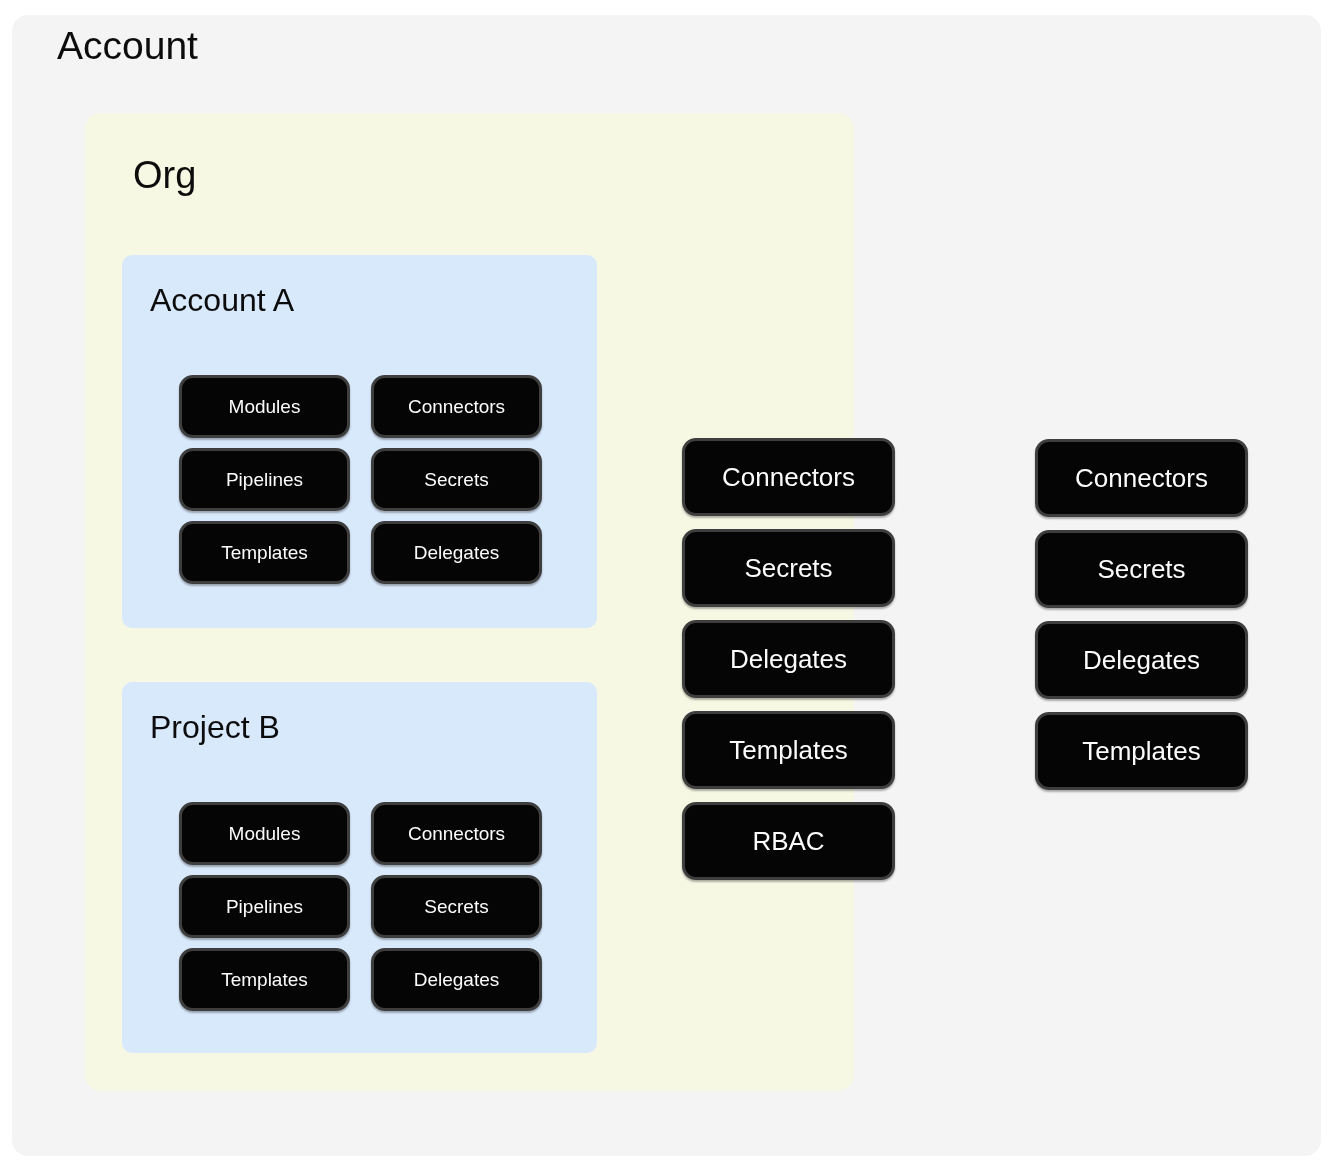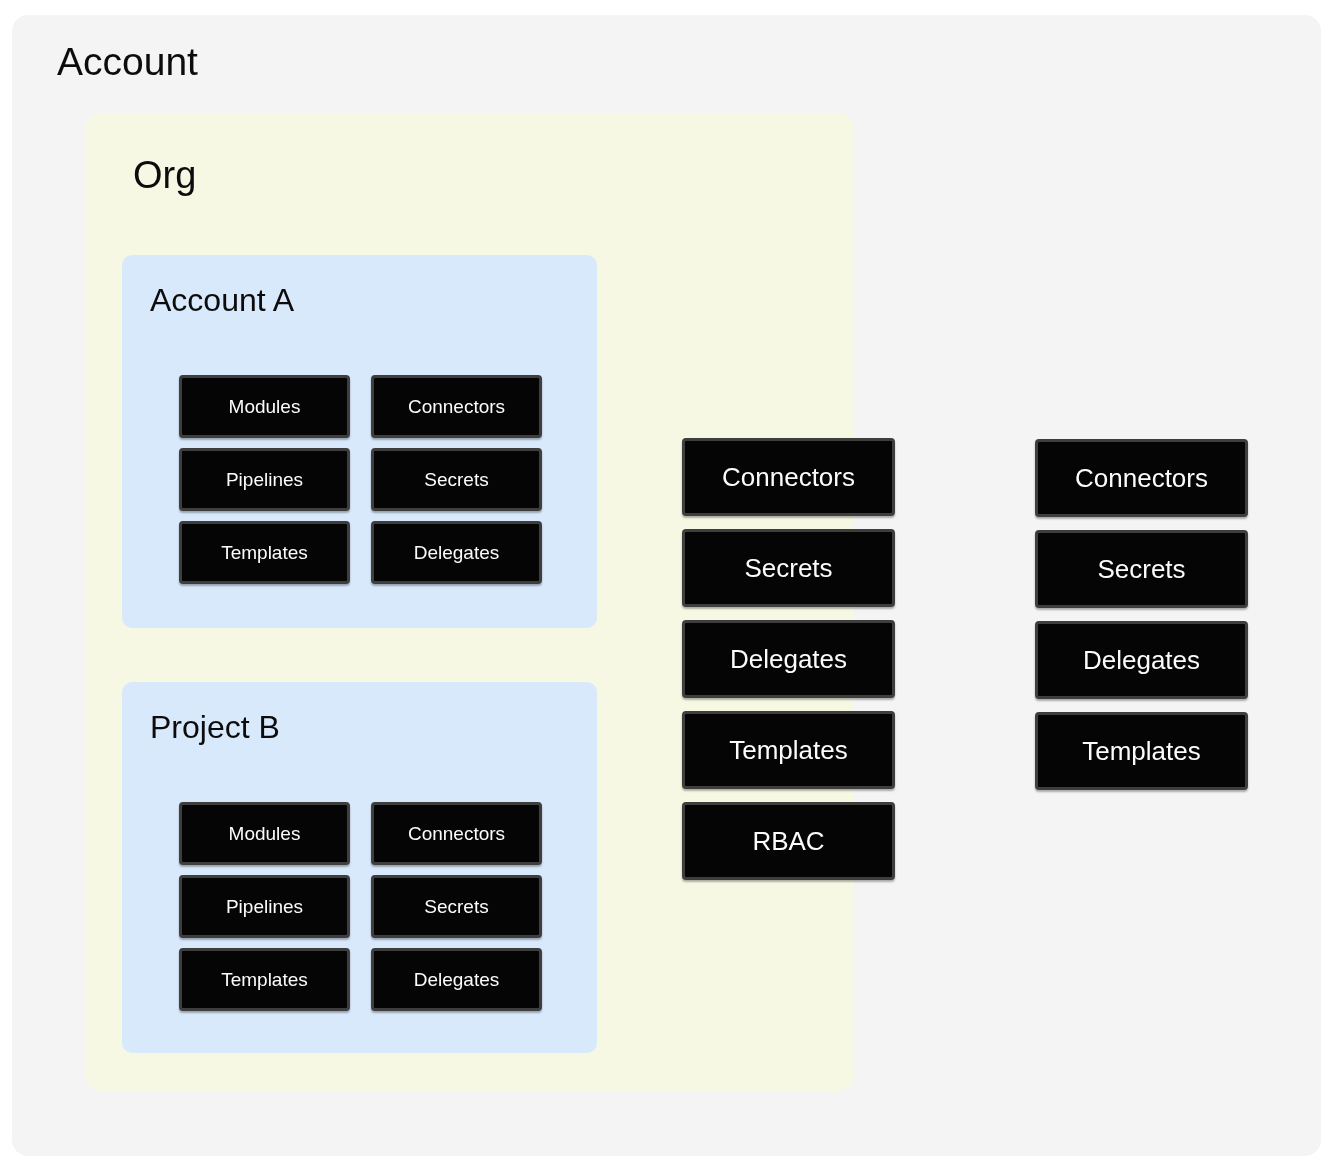--- a/index.html
+++ b/index.html
@@ -19,21 +19,21 @@
   
   .account-box {
     position: absolute;
     left: 12px; top: 15px;
     width: 1309px; height: 1141px;
     background: #f4f4f4;
     border-radius: 16px;
   }
   .account-title {
     position: absolute;
-    left: 45px; top: 24px;
+    left: 45px; top: 8px;
     font-size: 39px;
     line-height: 1.2;
     color: #0c0c0c;
   }
   
   .org-box {
     position: absolute;
     left: 73px; top: 98px;
     width: 769px; height: 978px;
     background: #f7f8e3;
@@ -58,21 +58,21 @@
   .project-title {
     position: absolute;
     left: 28px; top: 26px;
     font-size: 32px;
     line-height: 1.2;
   }
   
   .chip {
     background: #050505;
     border: 3px solid #3e3e3e;
-    border-radius: 4px;
+    border-radius: 14px;
     color: #fcfcfc;
     display: flex;
     align-items: center;
     justify-content: center;
     box-sizing: border-box;
     box-shadow: 0 2px 2px rgba(0,0,0,0.30);
     white-space: nowrap;
   }
   .chip-grid {
     position: absolute;

